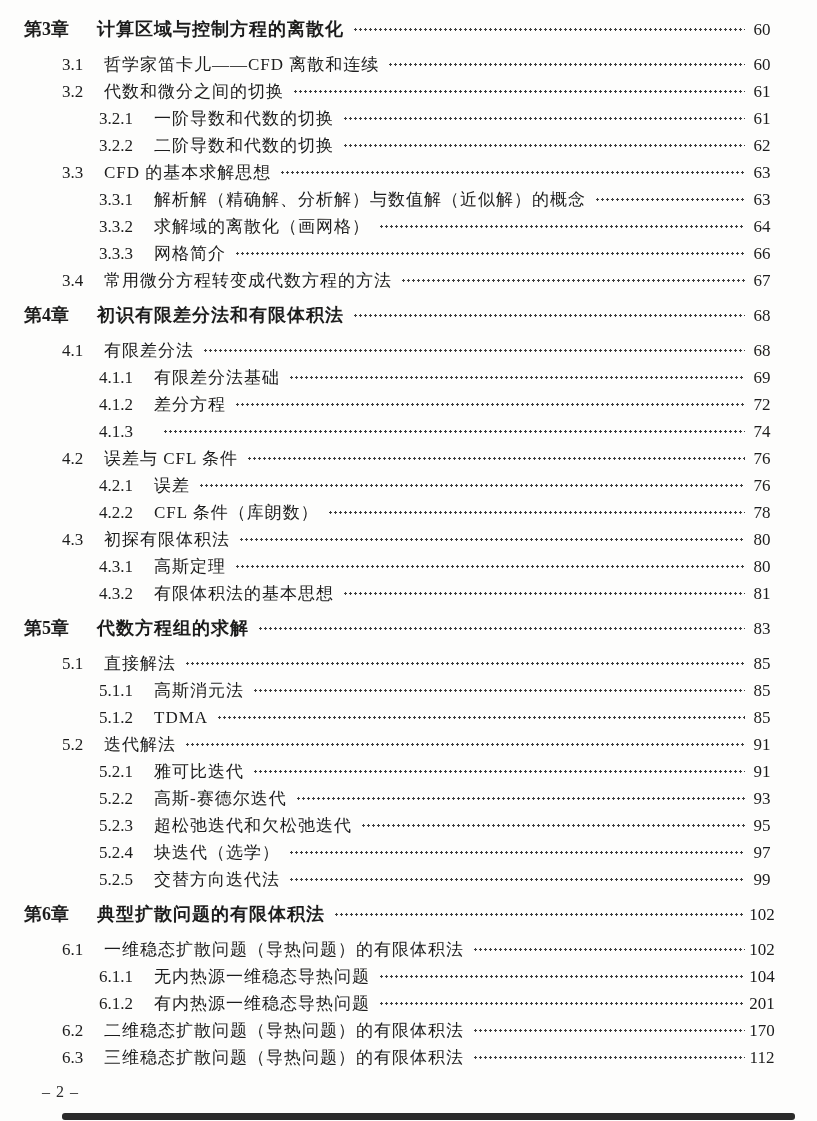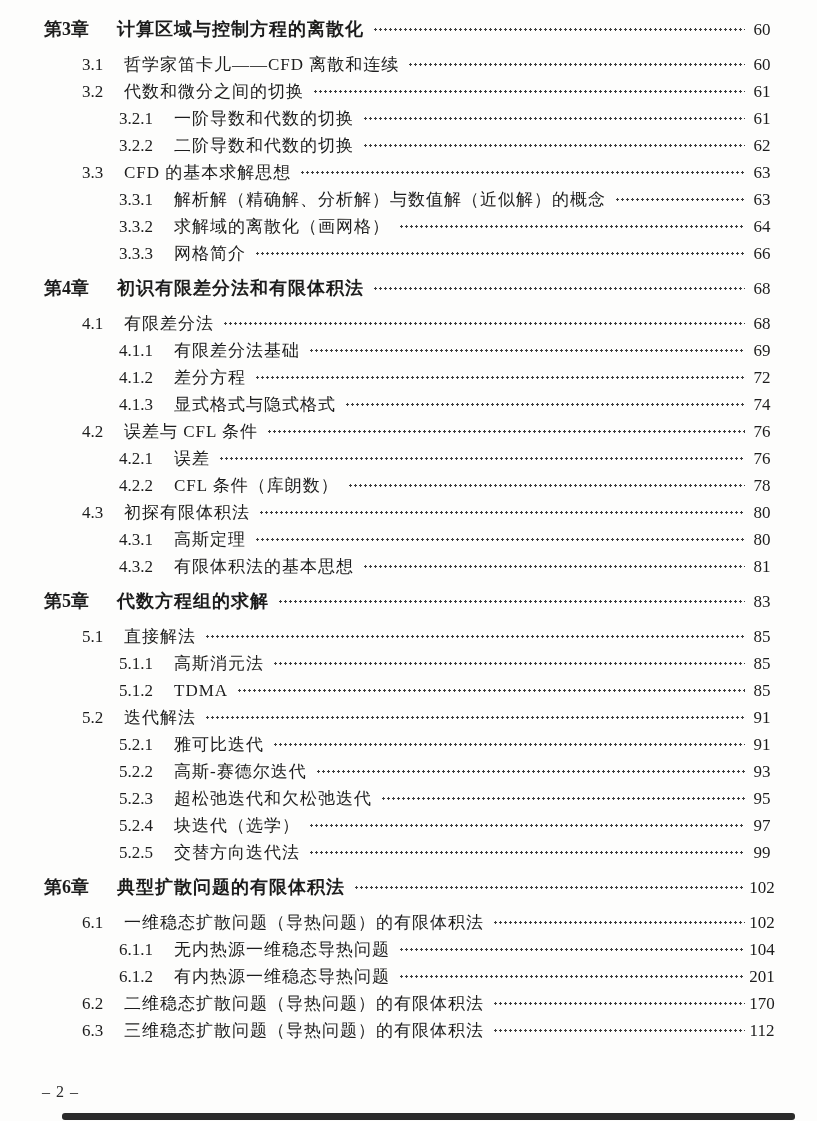--- a/index.html
+++ b/index.html
@@ -10,21 +10,21 @@
   .page {
     position: relative;
     width: 817px;
     height: 1121px;
     background: #fdfdfc;
     overflow: hidden;
     font-family: "Liberation Serif", "DejaVu Serif", serif;
     color: #1c1c1c;
   }
   .toc {
-    padding: 8px 42px 0 44px;
+    padding: 8px 42px 0 24px;
   }
   .row {
     display: flex;
     align-items: center;
     height: 27px;
     font-size: 17px;
     line-height: 27px;
   }
   .row.chapter {
     font-weight: 700;
@@ -137,20 +137,26 @@
     <span class="ttl">求解域的离散化（画网格）</span>
     <span class="leader"></span>
     <span class="pg">64</span>
   </div>
       <div class="row subsection">
     <span class="num">3.3.3</span>
     <span class="ttl">网格简介</span>
     <span class="leader"></span>
     <span class="pg">66</span>
   </div>
+      <div class="row section">
+    <span class="num">3.4</span>
+    <span class="ttl">常用微分方程转变成代数方程的方法</span>
+    <span class="leader"></span>
+    <span class="pg">67</span>
+  </div>
       <div class="row chapter">
     <span class="num">第4章</span>
     <span class="ttl">初识有限差分法和有限体积法</span>
     <span class="leader"></span>
     <span class="pg">68</span>
   </div>
       <div class="row section">
     <span class="num">4.1</span>
     <span class="ttl">有限差分法</span>
     <span class="leader"></span>
@@ -163,21 +169,20 @@
     <span class="pg">69</span>
   </div>
       <div class="row subsection">
     <span class="num">4.1.2</span>
     <span class="ttl">差分方程</span>
     <span class="leader"></span>
     <span class="pg">72</span>
   </div>
       <div class="row subsection">
     <span class="num">4.1.3</span>
-    <span class="ttl">显式格式与隐式格式</span>
     <span class="leader"></span>
     <span class="pg">74</span>
   </div>
       <div class="row section">
     <span class="num">4.2</span>
     <span class="ttl">误差与 CFL 条件</span>
     <span class="leader"></span>
     <span class="pg">76</span>
   </div>
       <div class="row subsection">

